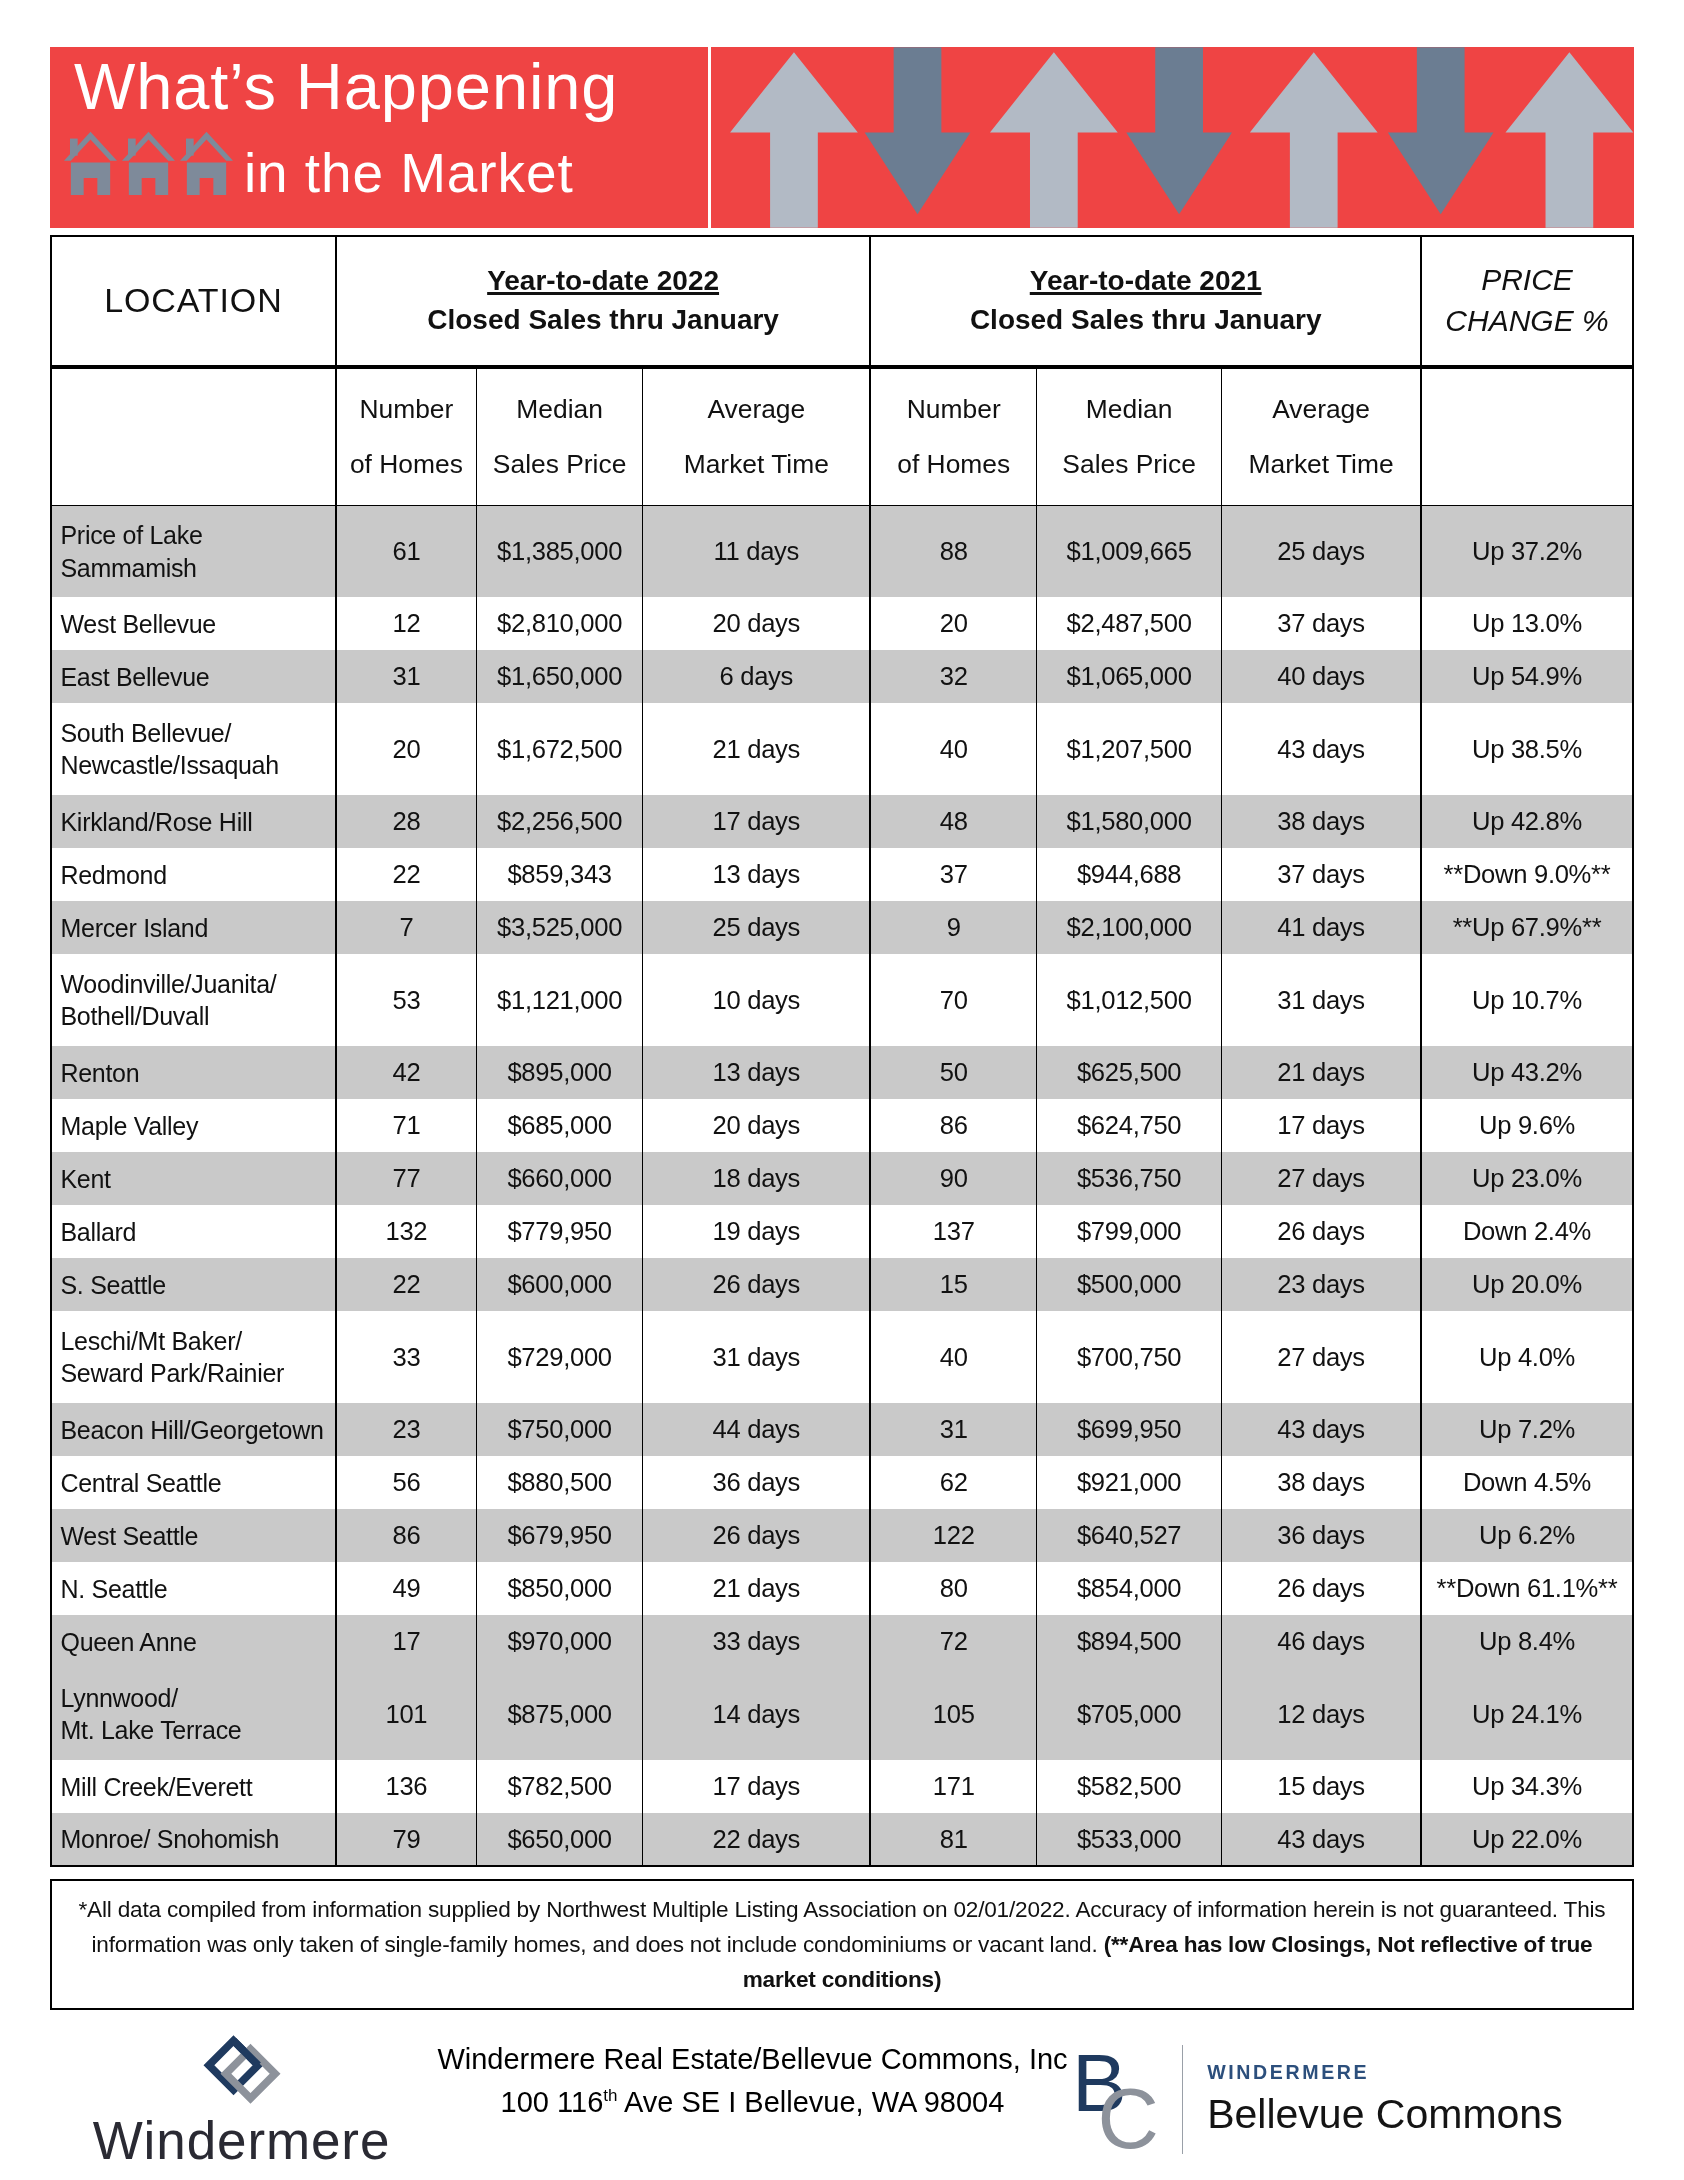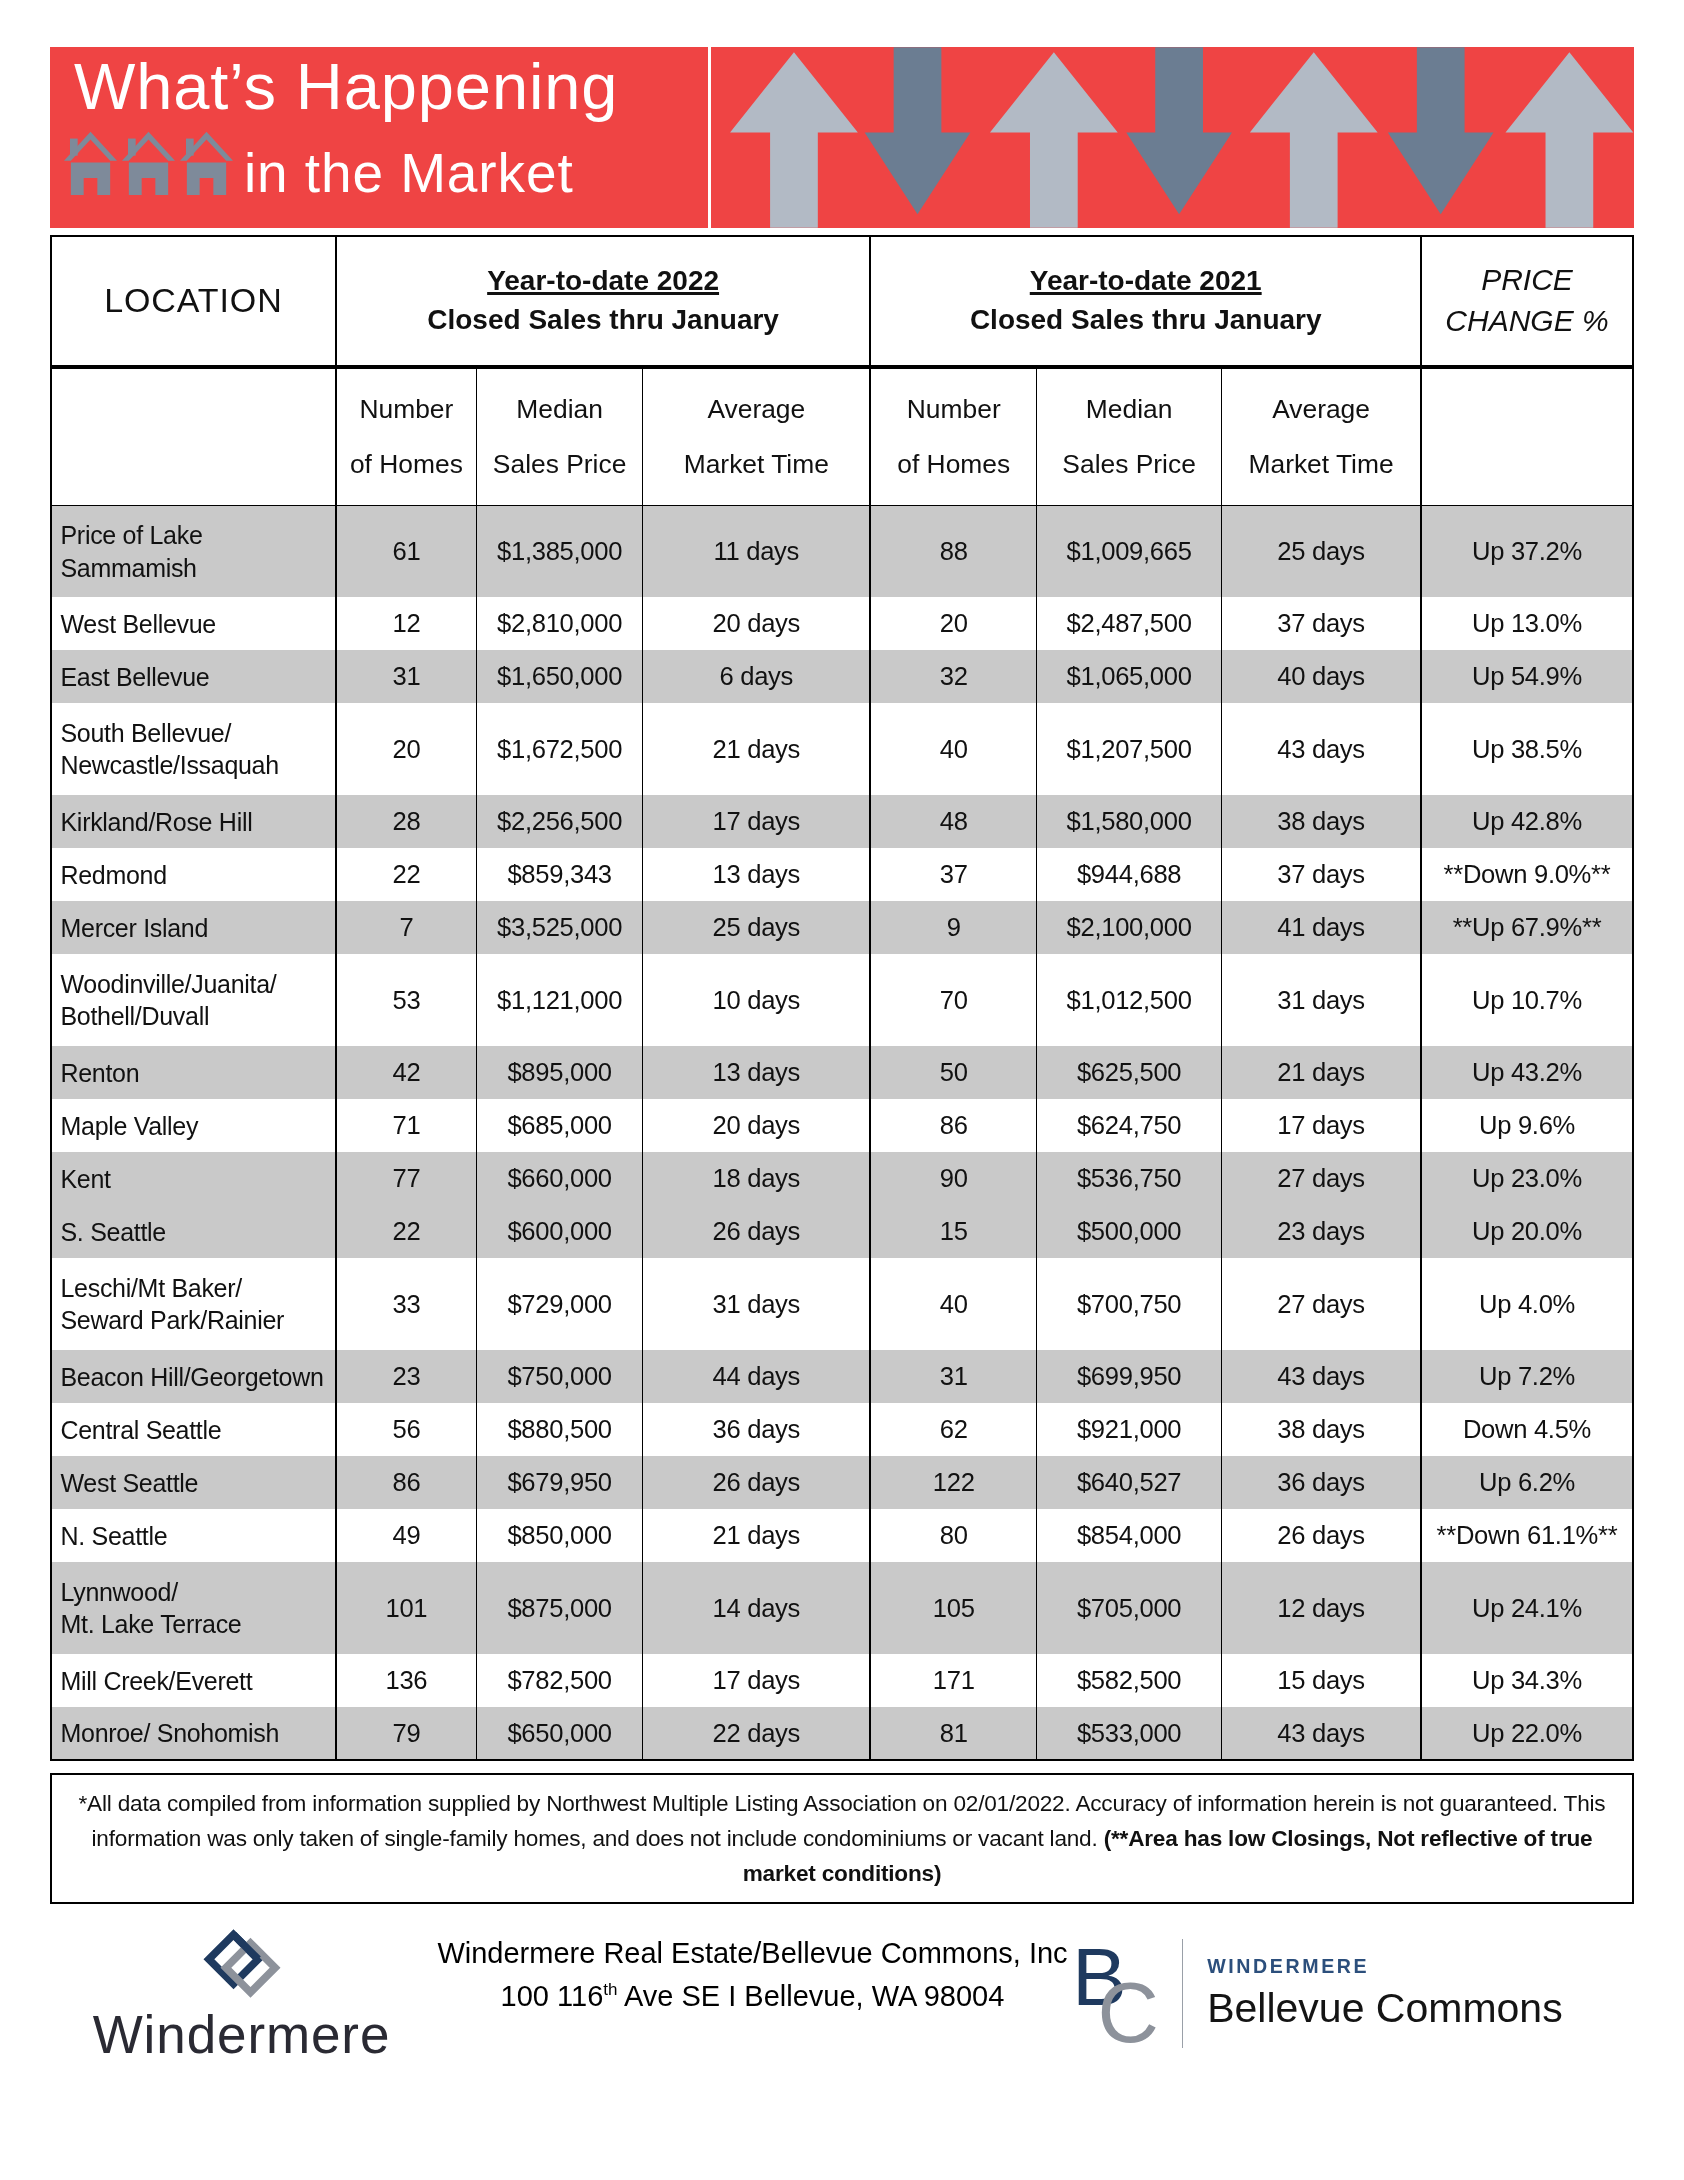--- a/index.html
+++ b/index.html
@@ -250,20 +250,30 @@
         <tr class="gray">
           <td class="loc">Kent</td>
           <td class="grpL">77</td>
           <td>$660,000</td>
           <td>18 days</td>
           <td class="grpL">90</td>
           <td>$536,750</td>
           <td>27 days</td>
           <td class="grpL">Up 23.0%</td>
         </tr>
+        <tr class="white">
+          <td class="loc">Ballard</td>
+          <td class="grpL">132</td>
+          <td>$779,950</td>
+          <td>19 days</td>
+          <td class="grpL">137</td>
+          <td>$799,000</td>
+          <td>26 days</td>
+          <td class="grpL">Down 2.4%</td>
+        </tr>
         <tr class="gray">
           <td class="loc">S. Seattle</td>
           <td class="grpL">22</td>
           <td>$600,000</td>
           <td>26 days</td>
           <td class="grpL">15</td>
           <td>$500,000</td>
           <td>23 days</td>
           <td class="grpL">Up 20.0%</td>
         </tr>
@@ -310,20 +320,30 @@
         </tr>
         <tr class="white">
           <td class="loc">N. Seattle</td>
           <td class="grpL">49</td>
           <td>$850,000</td>
           <td>21 days</td>
           <td class="grpL">80</td>
           <td>$854,000</td>
           <td>26 days</td>
           <td class="grpL">**Down 61.1%**</td>
+        </tr>
+        <tr class="gray">
+          <td class="loc">Queen Anne</td>
+          <td class="grpL">17</td>
+          <td>$970,000</td>
+          <td>33 days</td>
+          <td class="grpL">72</td>
+          <td>$894,500</td>
+          <td>46 days</td>
+          <td class="grpL">Up  8.4%</td>
         </tr>
         <tr class="gray tall">
           <td class="loc">Lynnwood/
 Mt. Lake Terrace</td>
           <td class="grpL">101</td>
           <td>$875,000</td>
           <td>14 days</td>
           <td class="grpL">105</td>
           <td>$705,000</td>
           <td>12 days</td>

